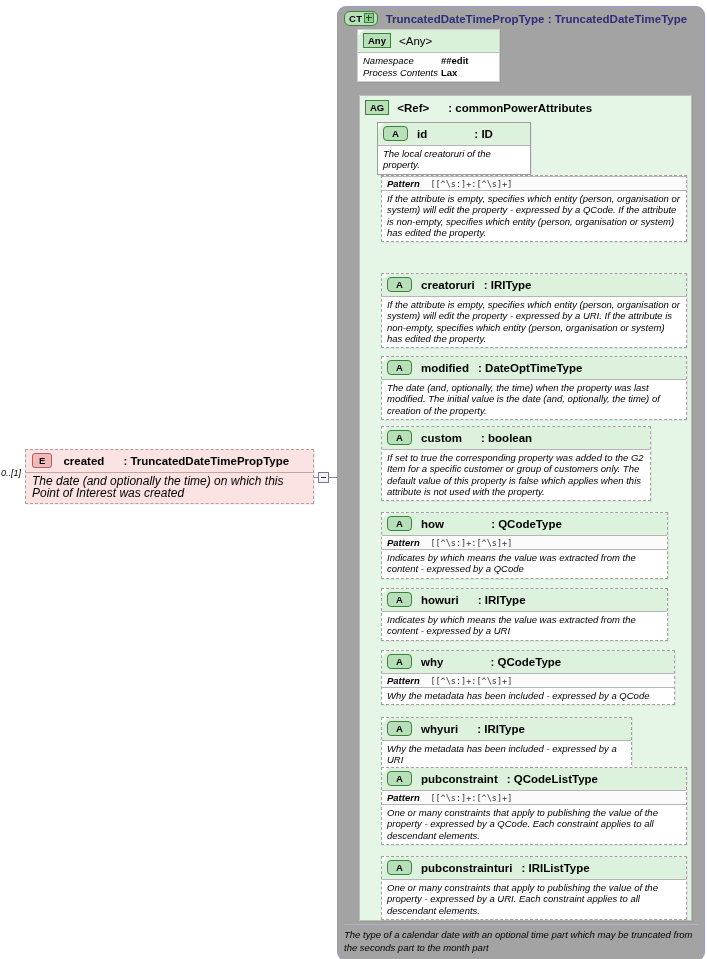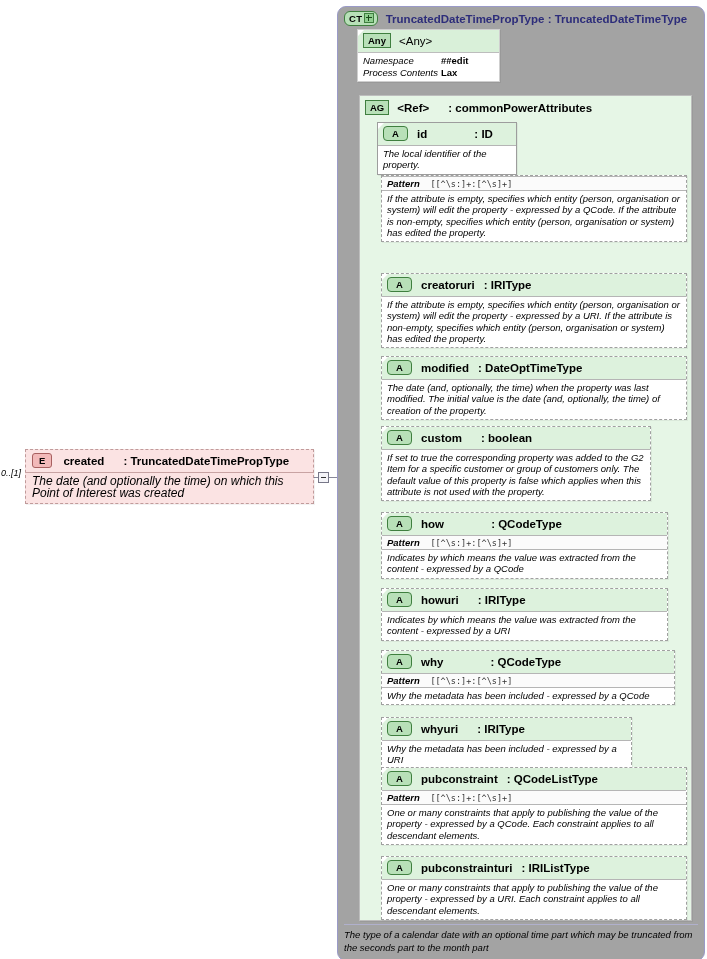--- a/index.html
+++ b/index.html
@@ -349,27 +349,27 @@
     </div>
   </div>
 
   <div id="ag-box">
     <div id="ag-head">
       <span class="badge">AG</span>
       <span id="ag-ref">&lt;Ref&gt;</span>
       <span id="ag-type">: commonPowerAttributes</span>
     </div>
 
-    <div class="attr required" style="left:17px; top:26px; width:140px;">
+    <div class="attr required" style="left:17px; top:26px; width:154px;">
       <div class="attr-head">
         <span class="badge badge-a">A</span>
         <span class="attr-name">id</span>
         <span class="attr-type pad-xl">: ID</span>
       </div>
-      <div class="attr-doc">The local identifier of the property.</div>
+      <div class="attr-doc">The local creatoruri of the property.</div>
     </div>
 
     <div class="attr" style="left:21px; top:79px; width:306px;">
       <div class="attr-facet">
         <span class="facet-key">Pattern</span>
         <span class="facet-val">[[^\s:]+:[^\s]+]</span>
       </div>
       <div class="attr-doc">If the attribute is empty, specifies which entity (person, organisation or system) will edit the property - expressed by a QCode. If the attribute is non-empty, specifies which entity (person, organisation or system) has edited the property.</div>
     </div>
 

